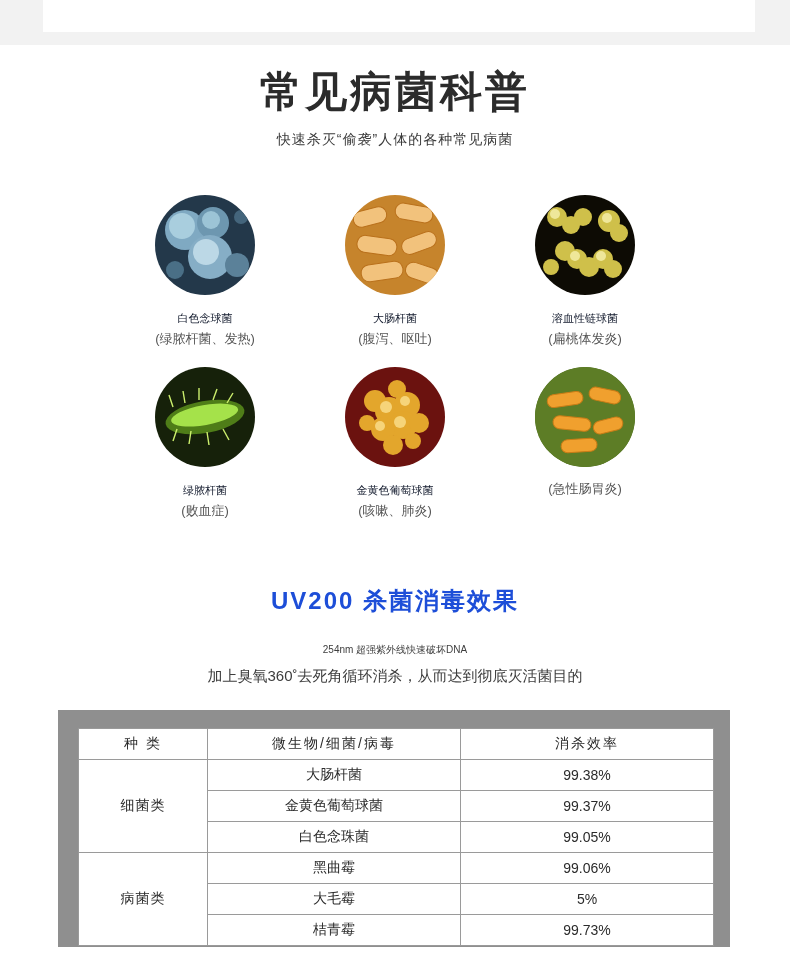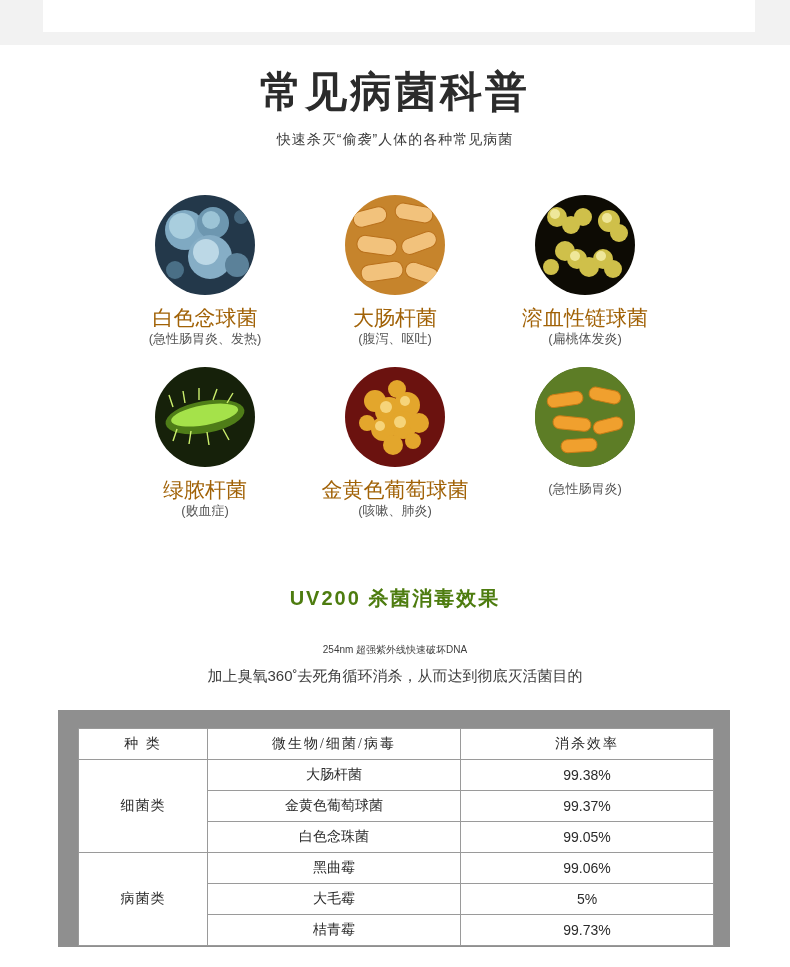--- a/index.html
+++ b/index.html
@@ -76,40 +76,40 @@
   }
   .germ-circle {
     width: 100px;
     height: 100px;
     border-radius: 50%;
     margin: 0 auto 12px auto;
     overflow: hidden;
     position: relative;
   }
   .germ-name {
-    font-size: 21px;
-    color: #a16207;
+    font-size: 11px;
+    color: #0f172a;
     line-height: 22px;
   }
   .germ-desc {
     font-size: 13px;
     color: #555;
     line-height: 20px;
   }
 
   
   .uv-title {
     position: absolute;
     top: 585px;
     left: 0;
     width: 790px;
     text-align: center;
-    font-size: 20px;
+    font-size: 24px;
     font-weight: bold;
-    color: #4d7c0f;
+    color: #1d4ed8;
     letter-spacing: 2px;
   }
   .uv-line1 {
     position: absolute;
     top: 643px;
     left: 0;
     width: 790px;
     text-align: center;
     font-size: 10px;
     color: #3d3d3d;
@@ -144,21 +144,20 @@
     border: 1px solid #9a9a9a;
     text-align: center;
     font-size: 14px;
     color: #2b2b2b;
     height: 30px;
     padding: 0;
   }
   table.eff th {
     font-weight: normal;
     letter-spacing: 2px;
-    font-family: Liberation Serif, serif;
   }
   .col-kind { width: 128px; }
   .col-name { width: 252px; }
   .col-rate { width: 252px; }
   .kind-cell {
     font-size: 15px;
     letter-spacing: 1px;
   }
   .bottom-strip {
     position: absolute;
@@ -192,21 +191,21 @@
           <circle cx="58" cy="28" r="16" fill="#6d97b0"></circle>
           <circle cx="56" cy="25" r="9" fill="#9cc4d6"></circle>
           <circle cx="55" cy="62" r="22" fill="#86aec6"></circle>
           <circle cx="51" cy="57" r="13" fill="#bcd8e6"></circle>
           <circle cx="82" cy="70" r="12" fill="#5b8199"></circle>
           <circle cx="20" cy="75" r="9" fill="#4a6f86"></circle>
           <circle cx="86" cy="22" r="7" fill="#44657c"></circle>
         </svg>
       </div>
       <div class="germ-name">白色念球菌</div>
-      <div class="germ-desc">(急性肠胃炎、发热)</div>
+      <div class="germ-desc">(绿脓杆菌、发热)</div>
     </div>
 
     <div class="germ-cell">
       <div class="germ-circle">
         <svg width="100" height="100" viewBox="0 0 100 100">
           <rect width="100" height="100" fill="#c6842c"></rect>
           <g fill="#f2c27c" stroke="#b9701b" stroke-width="1">
             <rect x="8" y="14" width="34" height="16" rx="8" transform="rotate(-15 25 22)"></rect>
             <rect x="50" y="10" width="38" height="16" rx="8" transform="rotate(10 69 18)"></rect>
             <rect x="12" y="42" width="40" height="17" rx="8" transform="rotate(8 32 50)"></rect>

